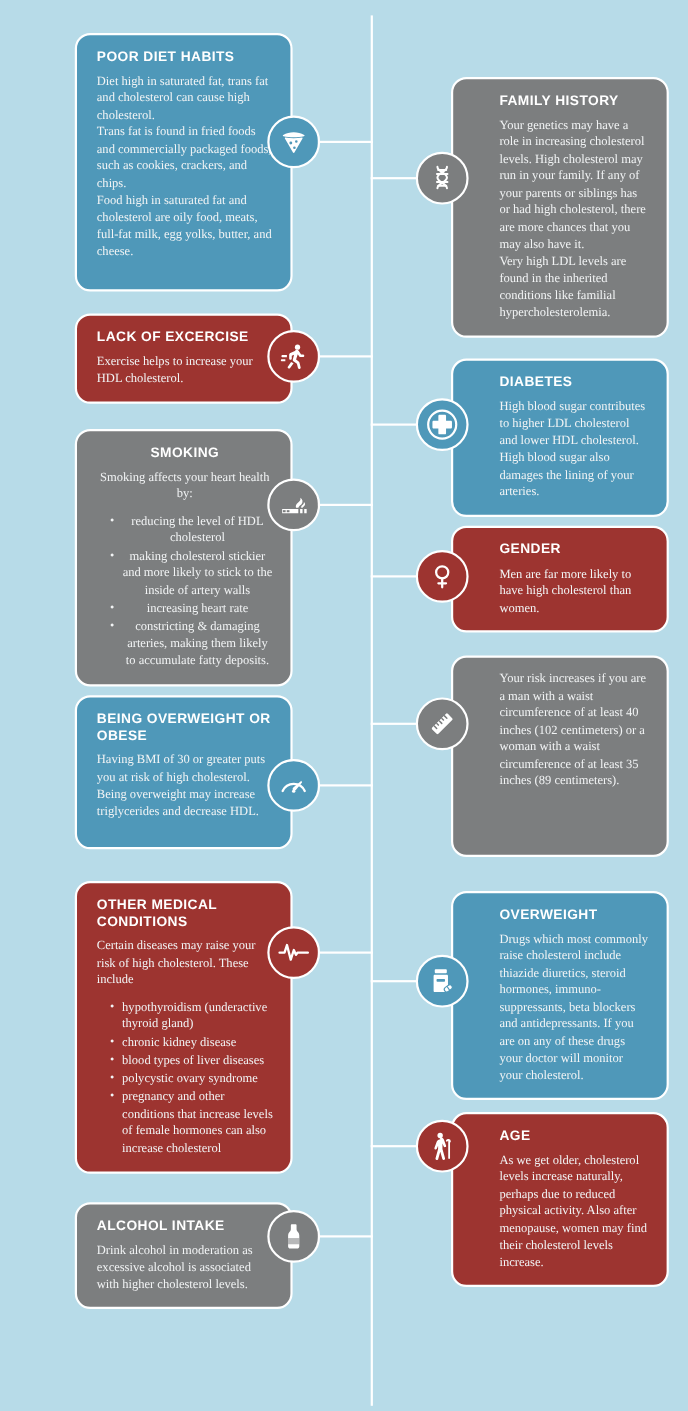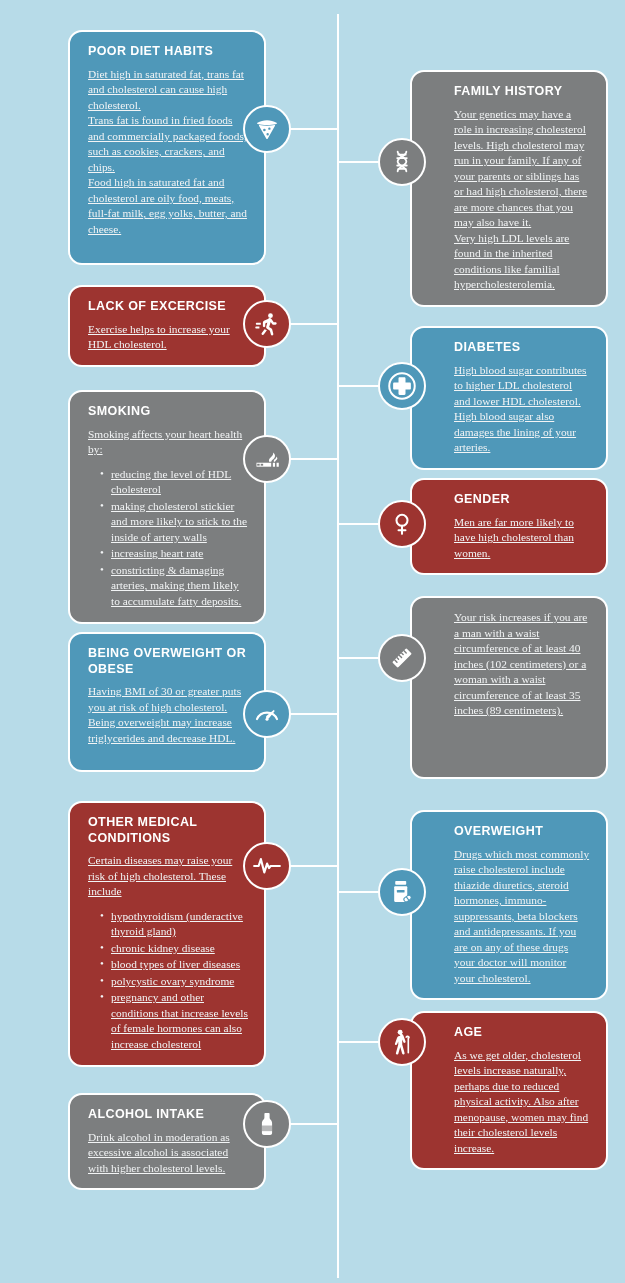--- a/index.html
+++ b/index.html
@@ -40,21 +40,20 @@
     line-height:1.25;
     margin:0 0 7px 0;
     color:#ffffff;
   }
   .card-body{
     font-family:"Liberation Serif",serif;
     font-size:11.4px;
     line-height:1.36;
     color:#f2f4f5;
     margin:0;
-    text-decoration:underline;
   }
   .card-body p{margin:0;}
   .card-body ul{
     margin:9px 0 0 0;
     padding-left:14px;
     list-style:none;
   }
   .card-body ul li{
     position:relative;
     margin:0 0 1px 0;
@@ -150,21 +149,21 @@
           </div>
         </div>
       </div>
       <div class="icon-circle blue" style="left: 353px; top: 362px;">
         <svg width="30" height="30" viewBox="0 0 24 24">
           <circle cx="12" cy="12" r="10.2" fill="none" stroke="#fff" stroke-width="1.6"></circle>
           <path fill="#fff" d="M10.1 4.9h3.8c.5 0 .9.4.9.9v3.4h3.4c.5 0 .9.4.9.9v3.8c0 .5-.4.9-.9.9h-3.4v3.4c0 .5-.4.9-.9.9h-3.8c-.5 0-.9-.4-.9-.9v-3.4H5.8c-.5 0-.9-.4-.9-.9v-3.8c0-.5.4-.9.9-.9h3.4V5.8c0-.5.4-.9.9-.9z"></path>
         </svg>
       </div>
       <div class="spine spine-h" style="left: 312px; width: 43px; top: 385px;"></div>
-      <div class="card gray left" style="left: 43px; top: 390px; width: 198px; min-height: 200px;">
+      <div class="card gray left" style="left: 43px; top: 390px; width: 198px; min-height: 200px; text-align: center;">
         <div class="inner">
           <div class="card-title">SMOKING</div>
           <div class="card-body">
             <p>Smoking affects your heart health by:</p>
             <ul>
               <li>reducing the level of HDL cholesterol</li>
               <li>making cholesterol stickier and more likely to stick to the inside of artery walls</li>
               <li>increasing heart rate</li>
               <li>constricting &amp; damaging arteries, making them likely to accumulate fatty deposits.</li>
             </ul>

